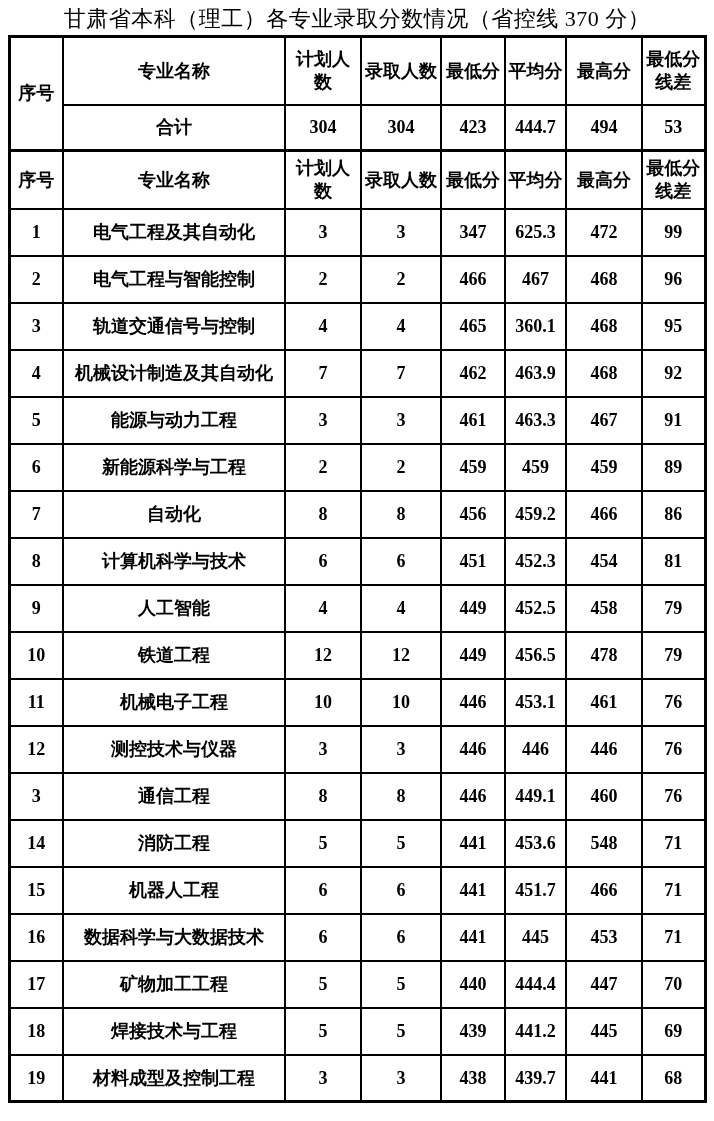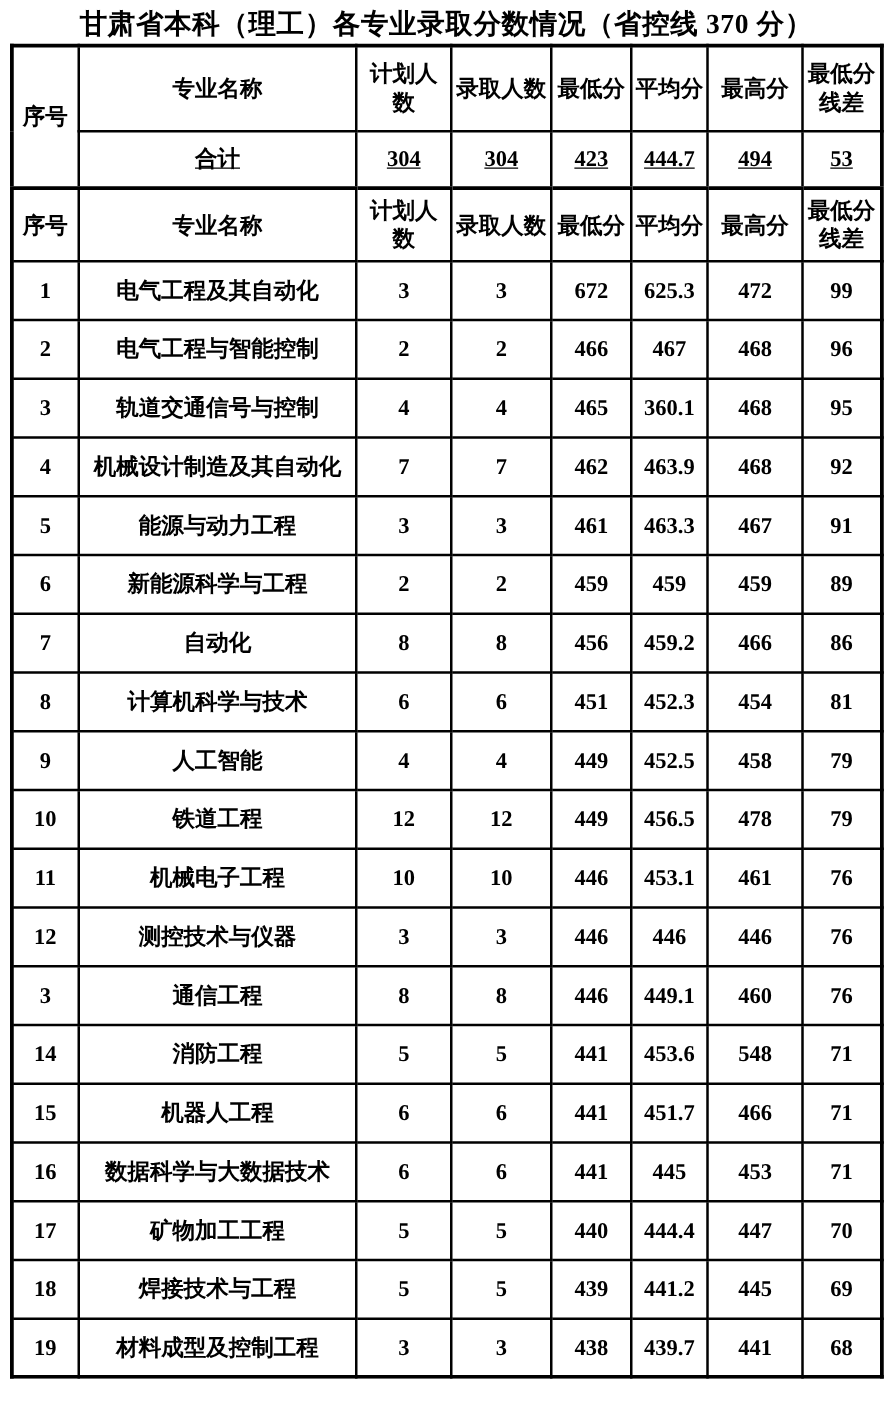--- a/index.html
+++ b/index.html
@@ -11,21 +11,21 @@
     width: 714px;
     color: #000000;
     font-family: "Liberation Serif", "DejaVu Serif", serif;
   }
   .page {
     width: 714px;
     padding-top: 6px;
   }
   .title {
     text-align: center;
-    font-weight: bold;
+    font-weight: normal;
     font-size: 22px;
     line-height: 26px;
     letter-spacing: 0.5px;
     margin-bottom: 3px;
   }
   table.scores {
     border-collapse: collapse;
     table-layout: fixed;
     width: 696px;
     margin: 0 auto;
@@ -44,21 +44,21 @@
   col.c-no    { width: 54px; }
   col.c-major { width: 222px; }
   col.c-plan  { width: 76px; }
   col.c-adm   { width: 80px; }
   col.c-min   { width: 64px; }
   col.c-avg   { width: 61px; }
   col.c-max   { width: 76px; }
   col.c-diff  { width: 63px; }
 
   tr.r-head1 { height: 68px; }
-  tr.r-total { height: 46px; text-decoration: underline; }
+  tr.r-total { height: 46px; }
   tr.r-head2 { height: 58px; }
   tr.r-head2 td { border-top: 3px solid #000000; }
   tr.r-data  { height: 47px; }
 </style>
 </head>
 <body>
 
 <div class="page">
   <div class="title">甘肃省本科（理工）各专业录取分数情况（省控线 370 分）</div>
 
@@ -109,21 +109,21 @@
           <span>线差</span>
         </td>
       </tr>
     </tbody>
     <tbody id="data-rows">
         <tr class="r-data">
     <td>1</td>
     <td>电气工程及其自动化</td>
     <td>3</td>
     <td>3</td>
-    <td>672</td>
+    <td>347</td>
     <td>625.3</td>
     <td>472</td>
     <td>99</td>
   </tr>
         <tr class="r-data">
     <td>2</td>
     <td>电气工程与智能控制</td>
     <td>2</td>
     <td>2</td>
     <td>466</td>

